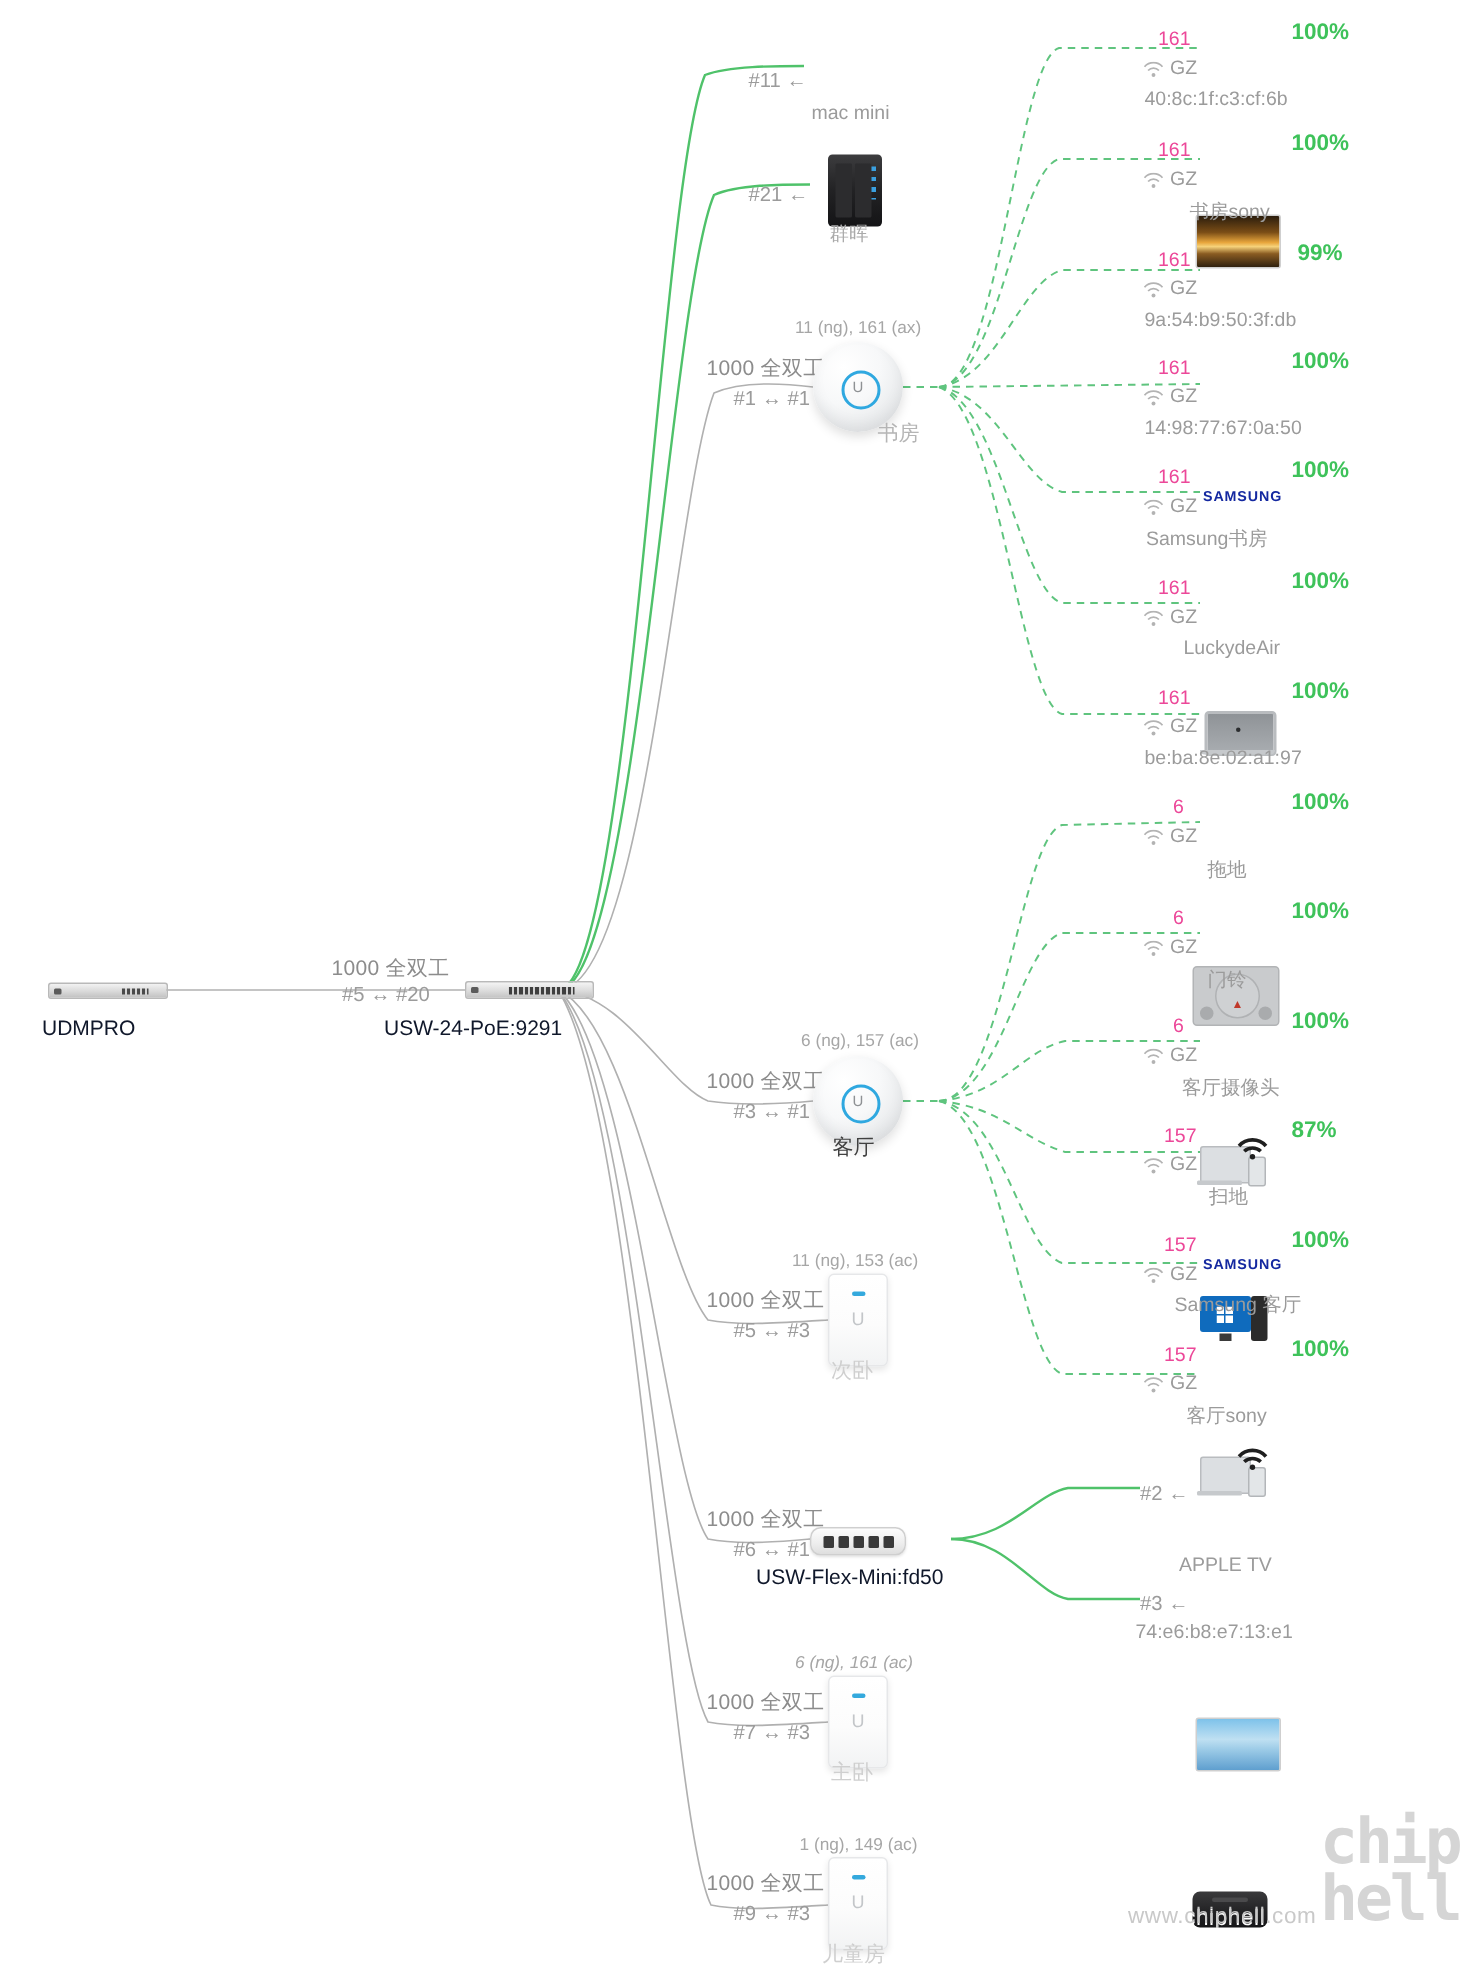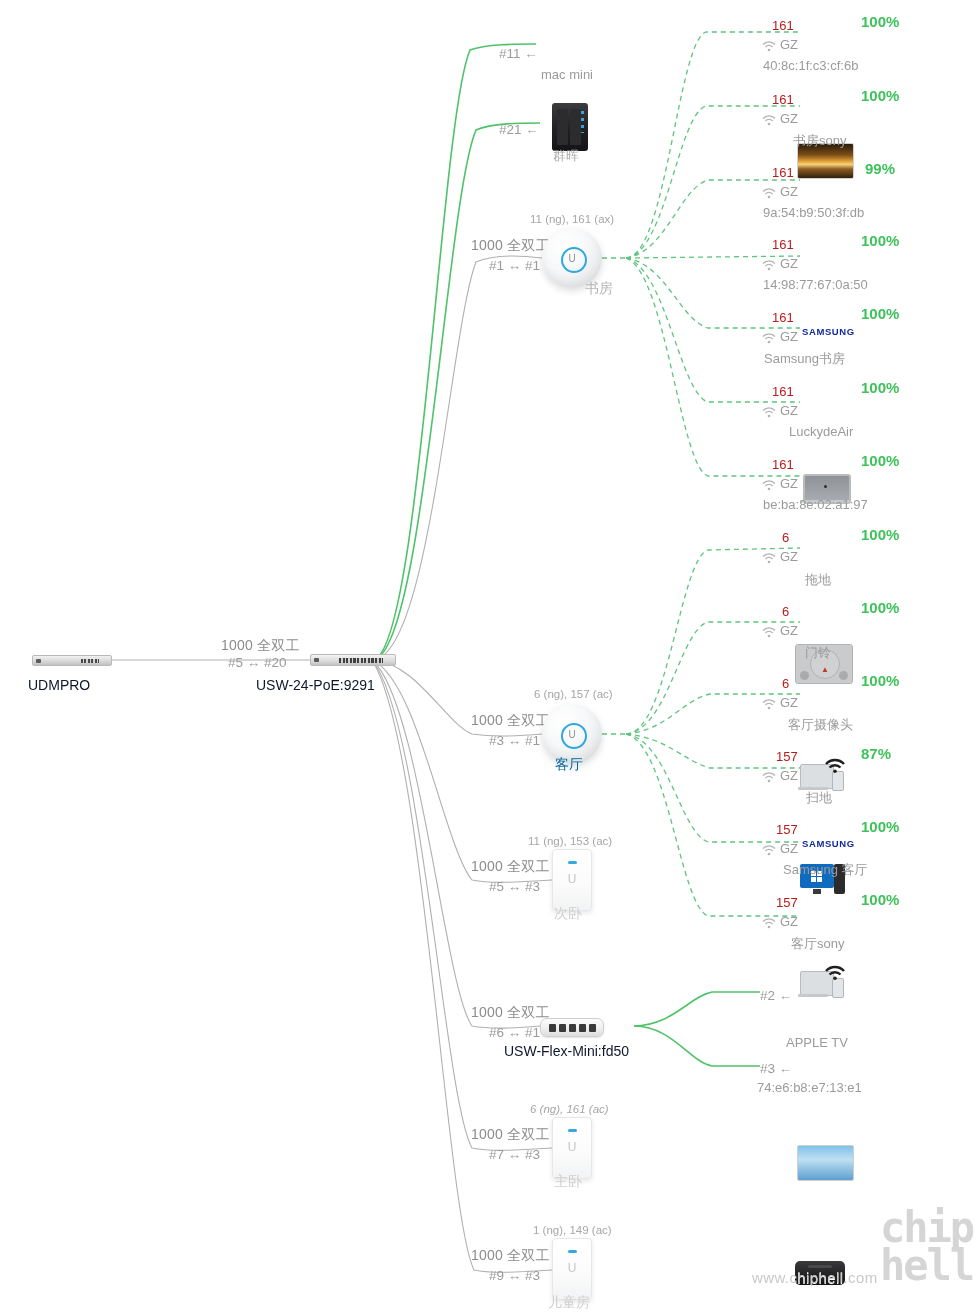--- a/index.html
+++ b/index.html
@@ -5,21 +5,21 @@
   html,body{margin:0;padding:0;background:#ffffff;}
   body{width:980px;height:1314px;position:relative;overflow:hidden;
        font-family:"Liberation Sans","DejaVu Sans",sans-serif;
        -webkit-font-smoothing:antialiased;}
   #topology{position:absolute;left:0;top:0;width:980px;height:1314px;}
   svg.links{position:absolute;left:0;top:0;width:980px;height:1314px;pointer-events:none;}
   .dev-name{position:absolute;color:#0f172a;font-size:14px;white-space:nowrap;text-align:center;}
   .speed{position:absolute;color:#8c8c8c;font-size:14px;white-space:nowrap;letter-spacing:.2px;}
   .ports{position:absolute;color:#9b9b9b;font-size:13.5px;white-space:nowrap;}
   .radio{position:absolute;color:#a6a6a6;font-size:11.5px;white-space:nowrap;}
-  .chan{position:absolute;color:#b91c1c;font-size:13px;white-space:nowrap;}
+  .chan{position:absolute;color:#ec4899;font-size:13px;white-space:nowrap;}
   .ssid{position:absolute;color:#9b9b9b;font-size:13px;white-space:nowrap;}
   .pct{position:absolute;color:#3ec25a;font-size:15px;font-weight:bold;white-space:nowrap;}
   .cli-name{position:absolute;color:#9b9b9b;font-size:13px;white-space:nowrap;}
   .portwired{position:absolute;color:#9b9b9b;font-size:13.5px;white-space:nowrap;}
 
   
   .wifi-glyph{position:absolute;width:14px;height:11px;}
 
   
   .udm{position:absolute;width:78px;height:9px;border-radius:2px;
@@ -263,21 +263,21 @@
   <div class="pct" style="left:861px;top:452px;">100%</div>
   <div class="cli-name" style="left:763px;top:497px;">be:ba:8e:02:a1:97</div>
 
   <div class="radio" style="left:534px;top:688px;">6 (ng), 157 (ac)</div>
   <div class="speed" style="left:471px;top:712px;">1000  全双工</div>
   <div class="ports" style="left:489px;top:733px;">#3  ↔  #1</div>
   <div class="ap-dome" style="left:542px;top:704px;">
     <div class="ap-ring"></div>
       <div class="ap-u">U</div>
   </div>
-  <div class="dev-name" style="left:555px;top:756px;color:#0369a1;">客厅</div>
+  <div class="dev-name" style="left:555px;top:756px;color:#404040;">客厅</div>
 
   <div class="chan" style="left:782px;top:530px;">6</div>
   <svg class="wifi-glyph" style="left:762px;top:553px;" viewBox="0 0 14 11">
       <path d="M1 3.5 A8 8 0 0 1 13 3.5" stroke="#b3b3b3" stroke-width="1.2" fill="none"></path>
       <path d="M3.4 6 A5 5 0 0 1 10.6 6" stroke="#b3b3b3" stroke-width="1.2" fill="none"></path>
       <circle cx="7" cy="9" r="1.3" fill="#b3b3b3"></circle>
     </svg>
   <div class="ssid" style="left:780px;top:549px;">GZ</div>
   <div class="pct" style="left:861px;top:526px;">100%</div>
   <div class="cicon console" style="left:795px;top:530px;width:56px;height:38px;">

